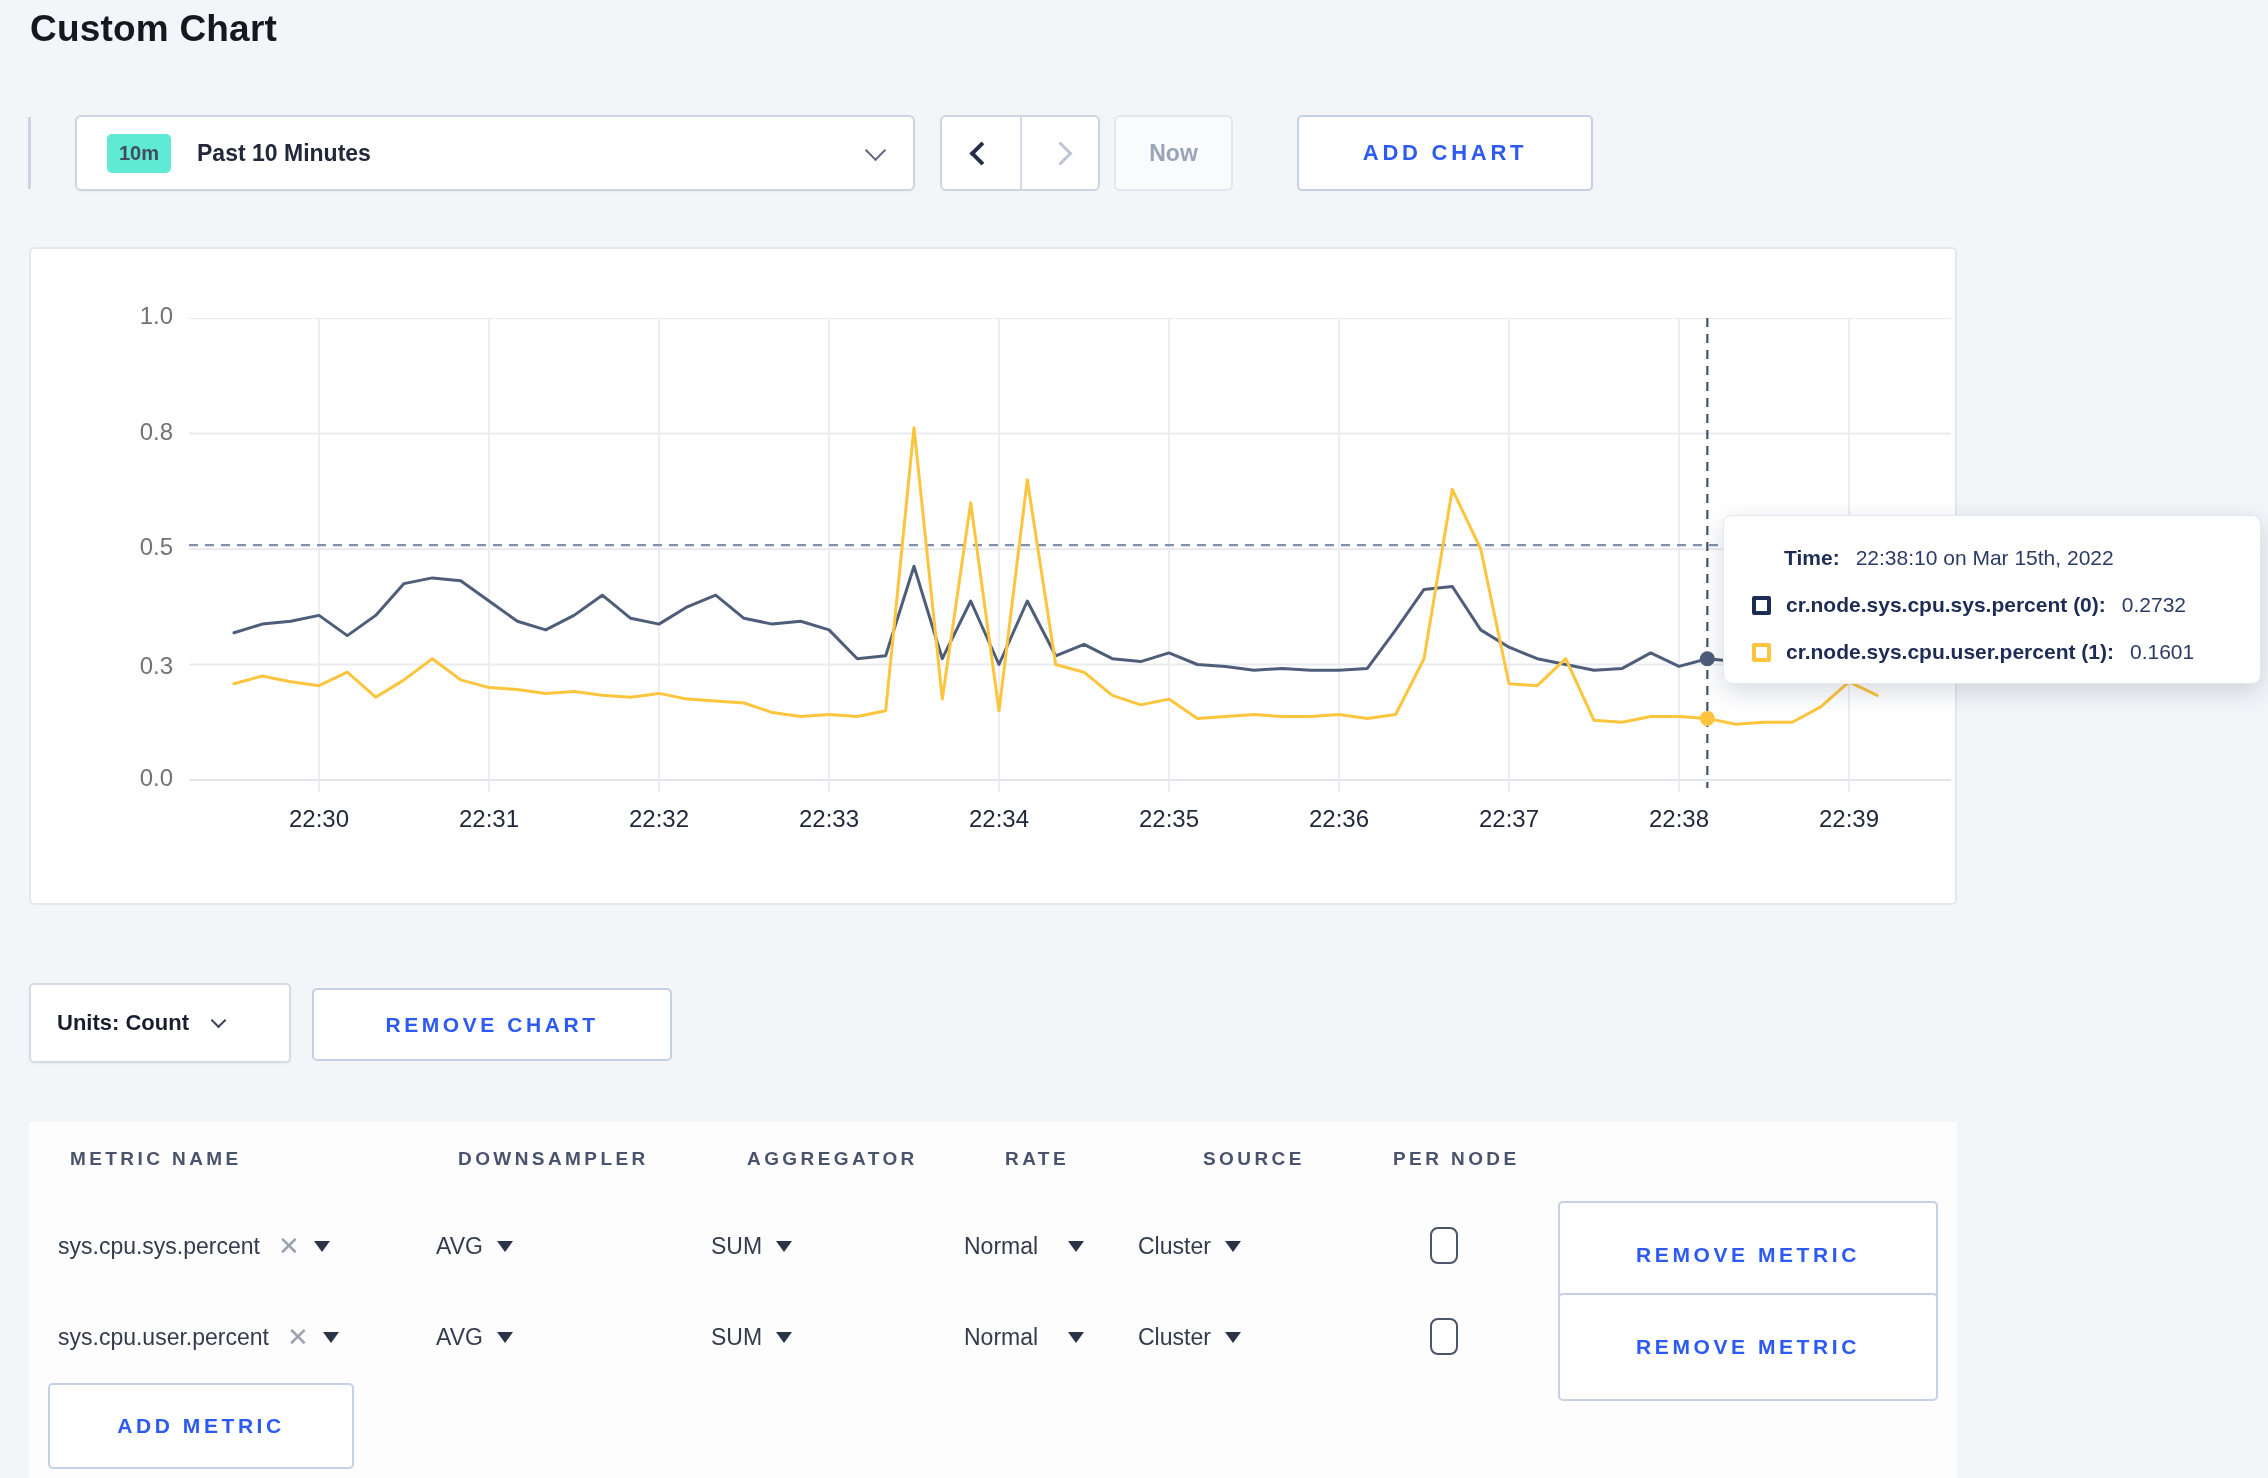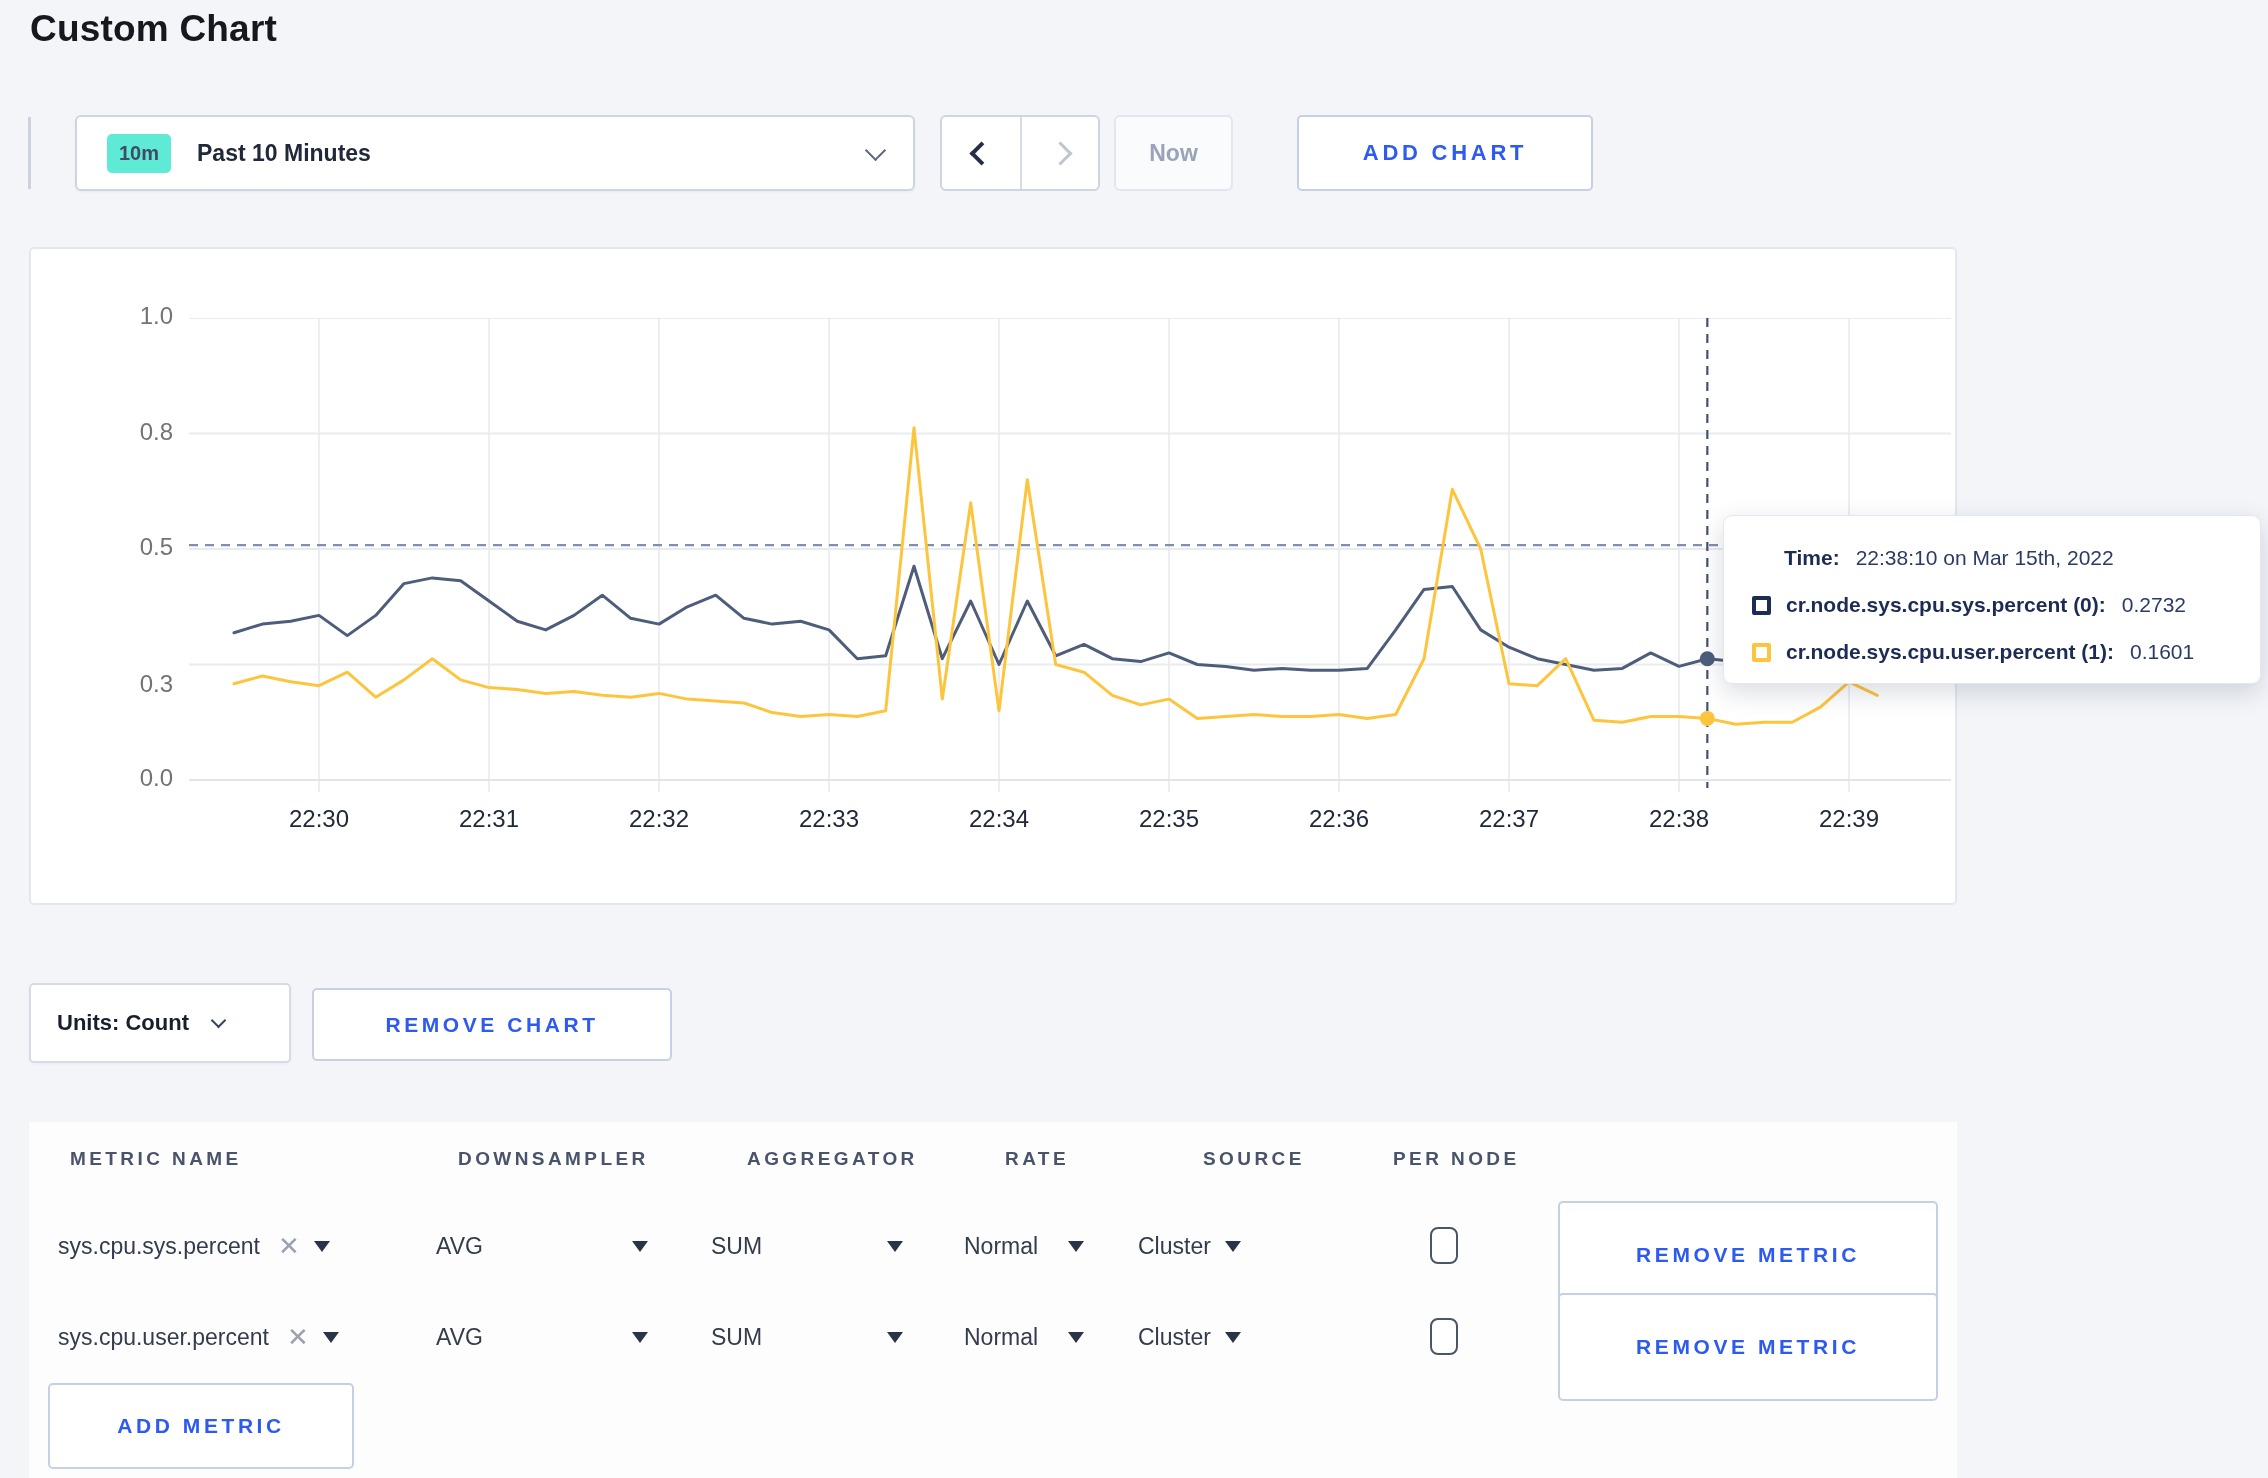--- a/index.html
+++ b/index.html
@@ -56,21 +56,21 @@
   #remove-chart-button { left:312px; top:988px; width:360px; height:73px; font-size:21px; }
 
   
   #metrics-panel { left:29px; top:1122px; width:1928px; height:356px; background:#fdfdfe; }
   .th { position:absolute; top:26px; font-size:19px; font-weight:700; letter-spacing:.18em; color:#49536b; white-space:nowrap; }
   .cell { position:absolute; display:flex; align-items:center; font-size:23px; color:#333b4c; white-space:nowrap; cursor:pointer; }
   .row-1 .cell { top:96px; height:56px; }
   .row-2 .cell { top:187px; height:56px; }
   .tri { width:0; height:0; border-left:8px solid transparent; border-right:8px solid transparent; border-top:11px solid #2a3347; margin-left:14px; }
   .x-icon { color:#9aa2b1; font-size:26px; margin-left:18px; font-weight:400; }
-  .sel-wide { justify-content:space-between; }
+  .sel-wide { }
   .checkbox { position:absolute; width:28px; height:37px; border:2.5px solid #4b5568; border-radius:8px; background:#fff; cursor:pointer; }
   .row-1 .checkbox { top:105px; }
   .row-2 .checkbox { top:196px; }
   .remove-metric { position:absolute; left:1529px; width:380px; height:108px; font-size:21px; }
   #remove-metric-0 { top:79px; }
   #remove-metric-1 { top:171px; }
   #add-metric-button { position:absolute; left:19px; top:261px; width:306px; height:86px; font-size:21px; }
 
   
   .col-metric { left:29px; }
@@ -125,21 +125,21 @@
       <line x1="0" y1="0" x2="1762" y2="0" stroke="#e9ebf0" stroke-width="2"></line>
       <line x1="0" y1="227.15" x2="1762" y2="227.15" stroke="#7e90ac" stroke-width="2.2" stroke-dasharray="9 7"></line>
       <polyline points="45.0,314.7 73.3,306.1 101.7,303.2 130.0,297.4 158.3,317.6 186.7,297.4 215.0,265.6 243.3,259.9 271.7,262.8 300.0,283.0 328.3,303.2 356.7,311.9 385.0,297.4 413.3,277.2 441.7,300.3 470.0,306.1 498.3,288.8 526.7,277.2 555.0,300.3 583.3,306.1 611.7,303.2 640.0,311.9 668.3,340.7 696.7,337.8 725.0,248.3 753.3,340.7 781.7,283.0 810.0,346.5 838.3,283.0 866.7,337.8 895.0,326.3 923.3,340.7 951.7,343.6 980.0,334.9 1008.3,346.5 1036.7,348.4 1065.0,352.3 1093.3,350.4 1121.7,352.3 1150.0,352.3 1178.3,350.4 1206.7,311.9 1235.0,271.4 1263.3,268.5 1291.7,311.9 1320.0,329.2 1348.3,340.7 1376.7,346.5 1405.0,352.3 1433.3,350.4 1461.7,334.9 1490.0,348.4 1518.3,340.7 1546.7,343.6 1575.0,346.5 1603.3,346.5 1631.7,346.5 1660.0,346.5 1688.3,346.5" fill="none" stroke="#4e5d79" stroke-width="3" stroke-linejoin="round" stroke-linecap="round"></polyline>
       <polyline points="45.0,365.8 73.3,358.0 101.7,363.8 130.0,367.7 158.3,354.2 186.7,379.2 215.0,361.9 243.3,340.7 271.7,361.9 300.0,369.6 328.3,371.5 356.7,375.4 385.0,373.4 413.3,377.3 441.7,379.2 470.0,375.4 498.3,381.1 526.7,383.1 555.0,385.0 583.3,394.6 611.7,398.5 640.0,396.5 668.3,398.5 696.7,392.7 725.0,109.7 753.3,381.1 781.7,184.8 810.0,392.7 838.3,161.7 866.7,346.5 895.0,354.2 923.3,377.3 951.7,386.9 980.0,381.1 1008.3,400.4 1036.7,398.5 1065.0,396.5 1093.3,398.5 1121.7,398.5 1150.0,396.5 1178.3,400.4 1206.7,396.5 1235.0,340.7 1263.3,171.3 1291.7,231.0 1320.0,365.8 1348.3,367.7 1376.7,340.7 1405.0,402.3 1433.3,404.3 1461.7,398.5 1490.0,398.5 1518.3,400.4 1546.7,406.2 1575.0,404.3 1603.3,404.3 1631.7,388.9 1660.0,363.8 1688.3,377.3" fill="none" stroke="#fdc53d" stroke-width="3" stroke-linejoin="round" stroke-linecap="round"></polyline>
       <line x1="1518.3333333333333" y1="0" x2="1518.3333333333333" y2="470" stroke="#42536f" stroke-width="2.2" stroke-dasharray="9 7"></line>
       <circle cx="1518.3333333333333" cy="340.725" r="7.5" fill="#4e5d79"></circle>
       <circle cx="1518.3333333333333" cy="400.4" r="7.5" fill="#fdc53d"></circle>
     </svg>
   <div id="ylabels">
       <div class="ylabel" style="top: 515px;">0.0</div>
-      <div class="ylabel" style="top: 421px; text-align: right;">0.3</div>
+      <div class="ylabel" style="top: 403px; text-align: right;">0.3</div>
       <div class="ylabel" style="top: 284px;">0.5</div>
       <div class="ylabel" style="top: 168.5px;">0.8</div>
       <div class="ylabel" style="top: 53px;">1.0</div>
     </div>
   <div id="xlabels">
       <div class="xlabel" style="left: 218px;">22:30</div>
       <div class="xlabel" style="left: 388px;">22:31</div>
       <div class="xlabel" style="left: 558px;">22:32</div>
       <div class="xlabel" style="left: 728px;">22:33</div>
       <div class="xlabel" style="left: 898px;">22:34</div>

